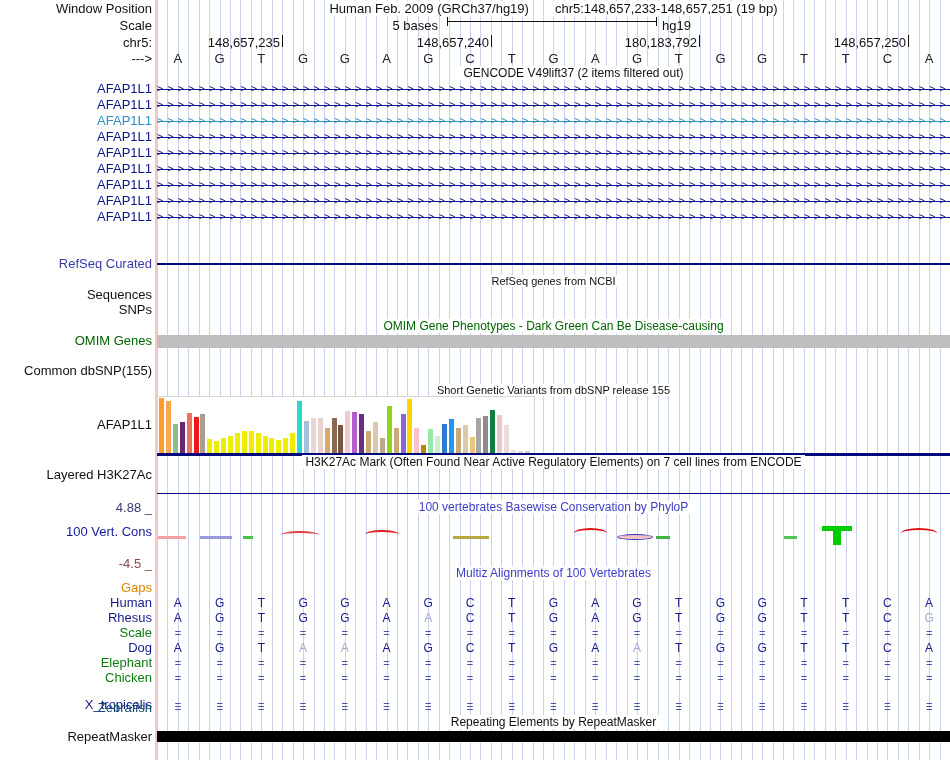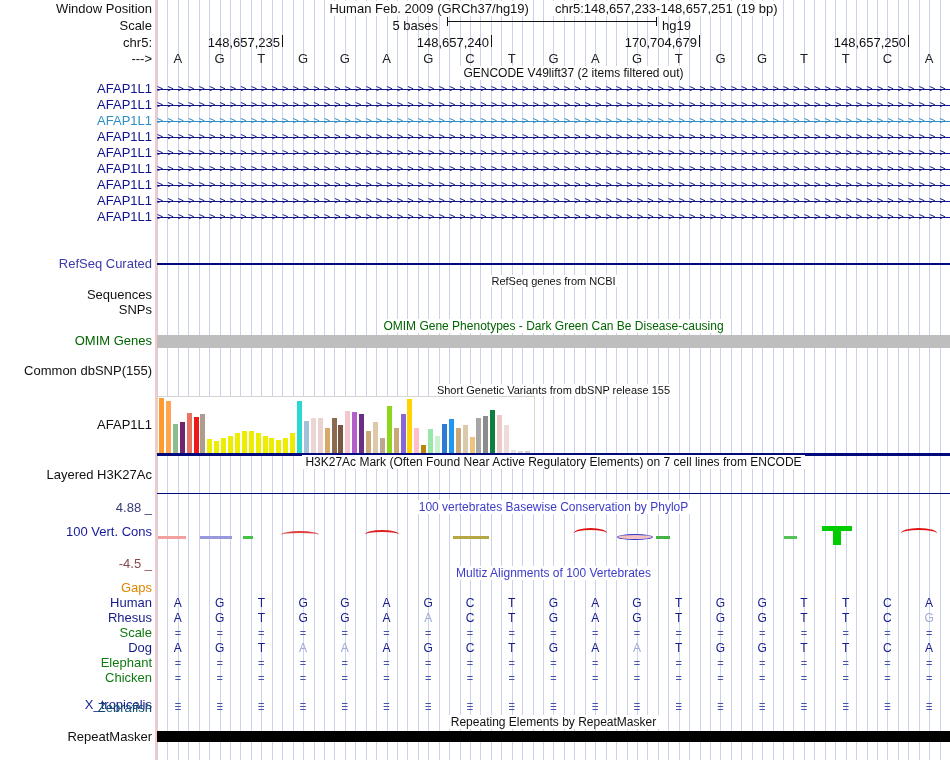--- a/index.html
+++ b/index.html
@@ -58,21 +58,21 @@
       <div class="scalebar-line"></div>
     </div>
   <div style="position:absolute;left:662px;top:19px;font-size:13px;line-height:13px;">hg19</div>
 
   <div class="leftlab" style="top:36px;">chr5:</div>
   <div id="coord-row">
       <div class="coord-num" style="top: 36px; right: 670px;">148,657,235</div>
       <div class="coord-tick" style="left: 282px; top: 35px;"></div>
       <div class="coord-num" style="top: 36px; right: 461px;">148,657,240</div>
       <div class="coord-tick" style="left: 491px; top: 35px;"></div>
-      <div class="coord-num" style="top: 36px; right: 253px;">170,704,679</div>
+      <div class="coord-num" style="top: 36px; right: 253px;">180,183,792</div>
       <div class="coord-tick" style="left: 699px; top: 35px;"></div>
       <div class="coord-num" style="top: 36px; right: 44px;">148,657,250</div>
       <div class="coord-tick" style="left: 908px; top: 35px;"></div>
     </div>
 
   <div class="leftlab" style="top:52px;">---&gt;</div>
   <div id="seq-row">
       <div class="nt-top" style="left: 157px; top: 52px; width: 41.7368px;">A</div>
       <div class="nt-top" style="left: 198.737px; top: 52px; width: 41.7368px;">G</div>
       <div class="nt-top" style="left: 240.474px; top: 52px; width: 41.7368px;">T</div>

